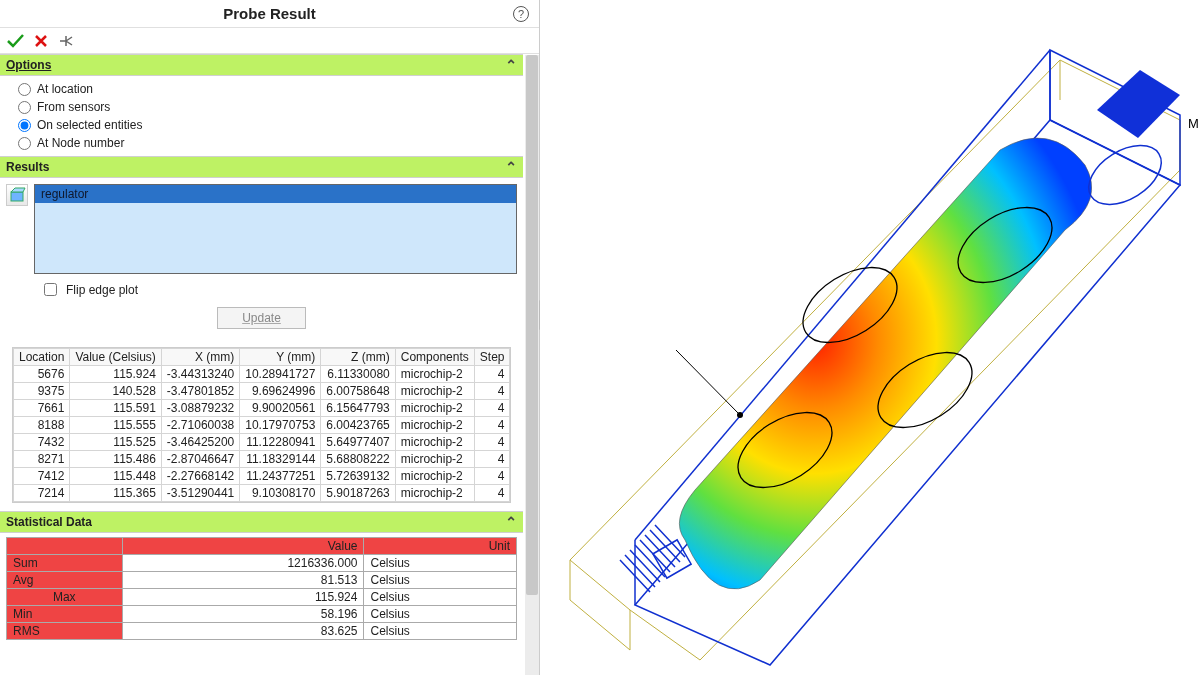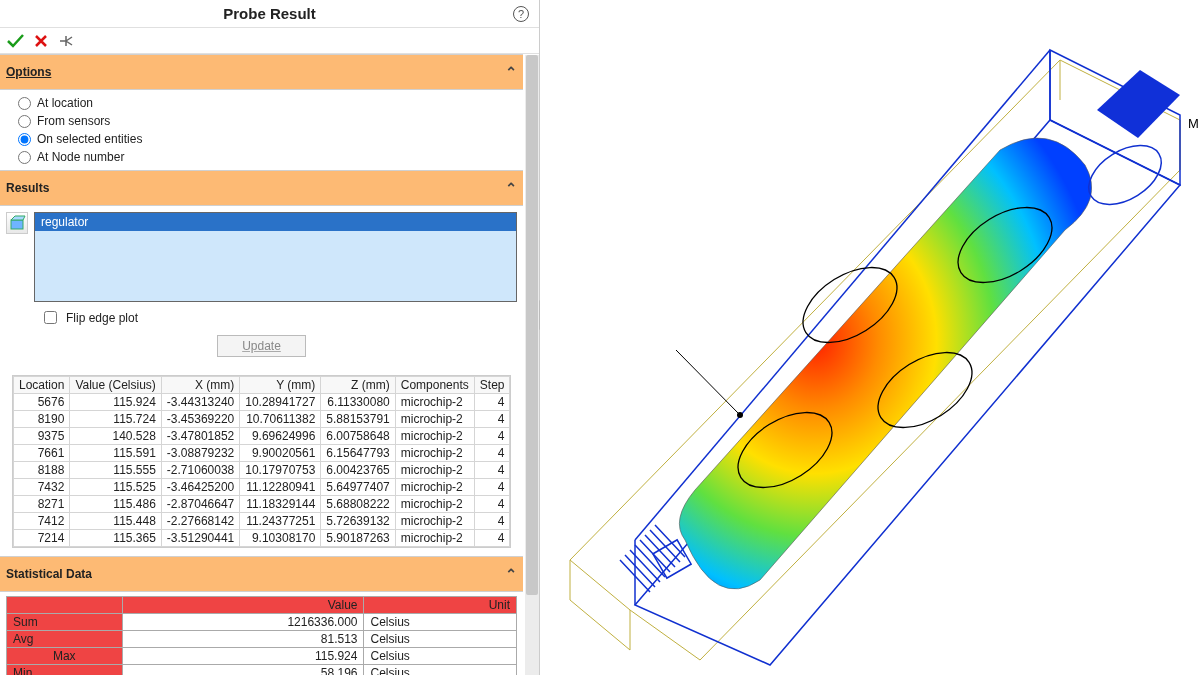--- a/index.html
+++ b/index.html
@@ -3,31 +3,31 @@
 <meta charset="utf-8">
 <style>
   * { box-sizing: border-box; font-family: "Segoe UI", Arial, sans-serif; }
   body { margin: 0; width: 1200px; height: 675px; background: #fff; overflow: hidden; display: flex; }
   .panel { width: 540px; height: 675px; border-right: 1px solid #ccc; display: flex; flex-direction: column; font-size: 12px; color: #222; position: relative; }
   .panel-header { display: flex; align-items: center; justify-content: center; height: 28px; border-bottom: 1px solid #e0e0e0; position: relative; }
   .panel-title { font-weight: bold; font-size: 15px; }
   .help-icon { position: absolute; right: 10px; top: 6px; width: 16px; height: 16px; border: 1px solid #555; border-radius: 50%; display: flex; align-items: center; justify-content: center; font-size: 11px; color: #555; cursor: pointer; }
   .action-row { height: 26px; display: flex; align-items: center; padding: 0 6px; gap: 10px; border-bottom: 1px solid #e0e0e0; }
   .check-icon svg, .x-icon svg, .pin-icon svg { display: block; }
-  .section-head { background: #fdba74; border-top: 1px solid #d0d0d0; border-bottom: 1px solid #d0d0d0; padding: 9px 6px; font-weight: bold; display: flex; align-items: center; justify-content: space-between; }
+  .section-head { background: #bef264; border-top: 1px solid #d0d0d0; border-bottom: 1px solid #d0d0d0; padding: 2px 6px; font-weight: bold; display: flex; align-items: center; justify-content: space-between; }
   .section-head .chev { font-size: 14px; color: #444; }
   .section-title { text-decoration: underline; }
   .options-body { padding: 4px 18px; }
   .radio-row { display: flex; align-items: center; gap: 6px; padding: 2px 0; }
   .radio-row input { margin: 0; }
   .results-body { padding: 6px; }
   .results-row { display: flex; gap: 6px; align-items: flex-start; }
   .pick-icon { width: 22px; height: 22px; border: 1px solid #ccc; display: flex; align-items: center; justify-content: center; background: linear-gradient(#fff,#e8e8e8); }
   .entity-list { flex: 1; height: 90px; border: 1px solid #666; background: #cfe7fb; overflow: hidden; }
-  .entity-item { background: #2a72c8; color: #ffffff; padding: 2px 6px; }
+  .entity-item { background: #2a72c8; color: #0f172a; padding: 2px 6px; }
   .checkbox-row { display: flex; align-items: center; gap: 6px; padding: 6px 0 4px 34px; }
   .update-row { text-align: center; padding: 4px 0 10px 0; }
   .update-btn { background: #f4f4f4; border: 1px solid #bbb; color: #888; padding: 3px 24px; font-size: 12px; cursor: default; text-decoration: underline; text-decoration-color: #aaa; }
   .table-wrap { border: 1px solid #ccc; margin: 8px 6px 2px 6px; overflow: hidden; position: relative; }
   table { border-collapse: collapse; width: 100%; font-size: 12px; }
   th, td { border: 1px solid #d5d5d5; padding: 1px 5px; white-space: nowrap; }
   th { background: #f8f8f8; font-weight: normal; }
   .col-loc { width: 56px; text-align: right; }
   .col-val { width: 88px; text-align: right; }
   .col-x { width: 84px; text-align: right; }
@@ -145,29 +145,20 @@
                 <tr>
                   <td class="col-loc">5676</td>
                   <td class="col-val">115.924</td>
                   <td class="col-x">-3.44313240</td>
                   <td class="col-y">10.28941727</td>
                   <td class="col-z">6.11330080</td>
                   <td class="col-comp">microchip-2</td>
                   <td class="col-step">4</td>
                 </tr>
                 <tr>
-                  <td class="col-loc">8190</td>
-                  <td class="col-val">115.724</td>
-                  <td class="col-x">-3.45369220</td>
-                  <td class="col-y">10.70611382</td>
-                  <td class="col-z">5.88153791</td>
-                  <td class="col-comp">microchip-2</td>
-                  <td class="col-step">4</td>
-                </tr>
-                <tr>
                   <td class="col-loc">9375</td>
                   <td class="col-val">140.528</td>
                   <td class="col-x">-3.47801852</td>
                   <td class="col-y">9.69624996</td>
                   <td class="col-z">6.00758648</td>
                   <td class="col-comp">microchip-2</td>
                   <td class="col-step">4</td>
                 </tr>
                 <tr>
                   <td class="col-loc">7661</td>

